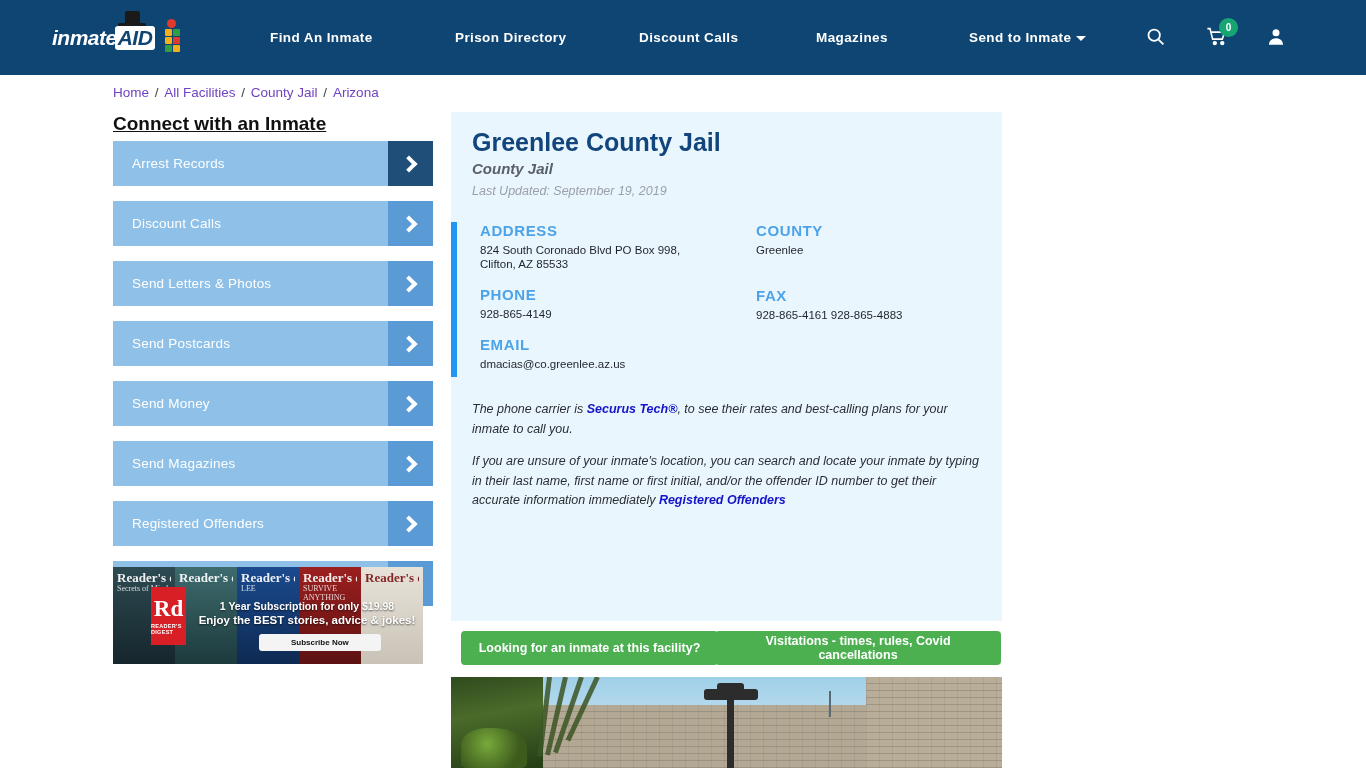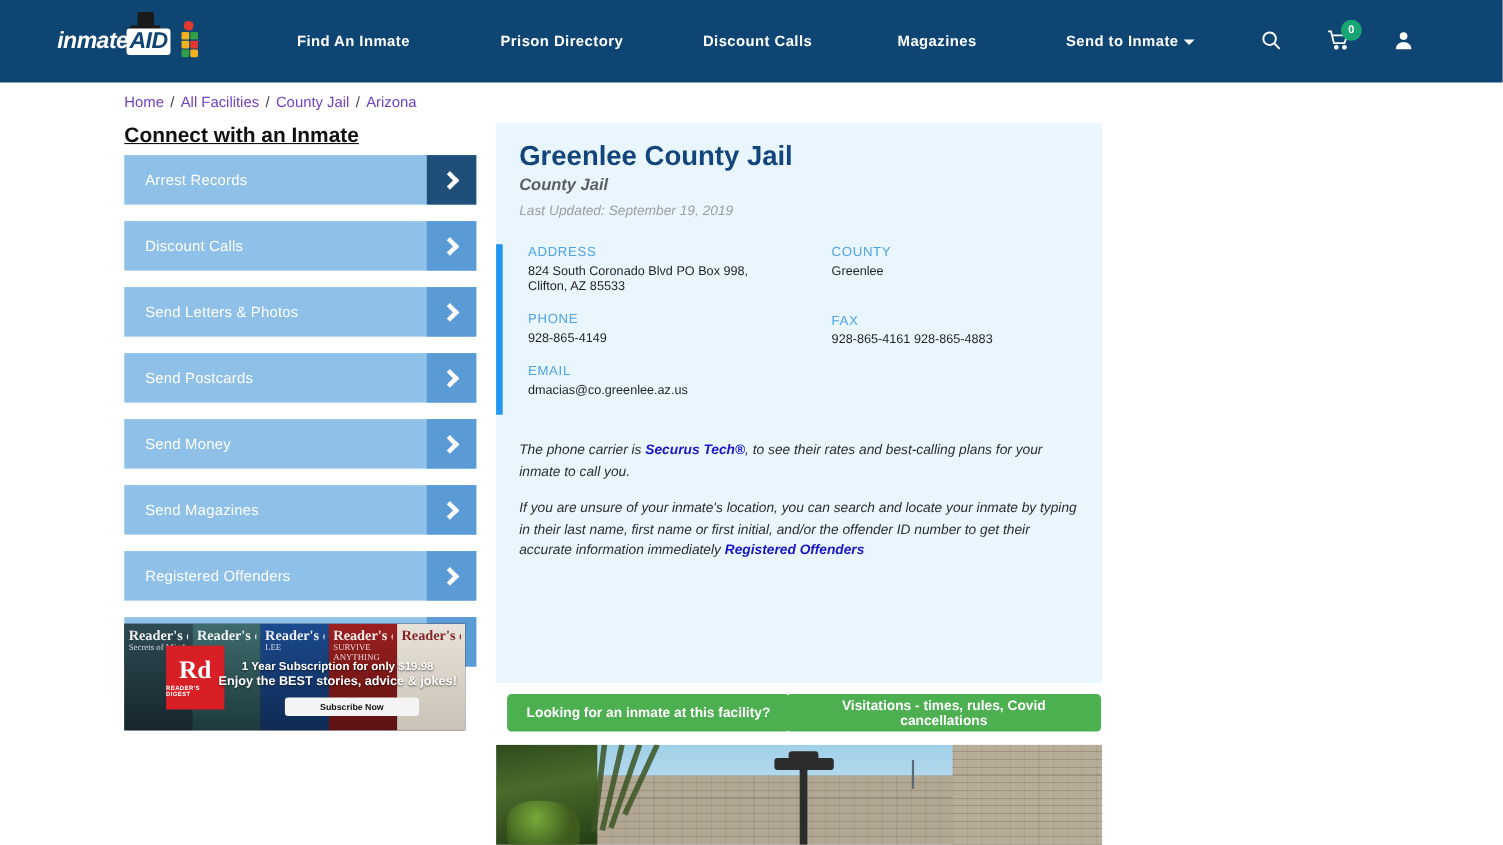--- a/index.html
+++ b/index.html
@@ -143,21 +143,21 @@
     white-space: nowrap; overflow: hidden;
   }
   .s4 .strip-hdr { color: #7a1616; }
   .strip-sub {
     position: absolute; top: 17px; left: 4px;
     color: #fff; font-size: 8px; opacity: .8;
     font-family: "Liberation Serif", serif;
   }
   .rd-logo {
     position: absolute; left: 38px; top: 20px;
-    width: 53px; height: 58px; background: #d81f26;
+    width: 35px; height: 58px; background: #d81f26;
     display: flex; flex-direction: column; align-items: center; justify-content: center;
     color: #fff;
   }
   .rd-logo .rd {
     font-family: "Liberation Serif", serif; font-size: 23px; font-weight: bold; line-height: 1;
   }
   .rd-logo .rd-sub { font-size: 5.5px; font-weight: bold; margin-top: 3px; letter-spacing: .3px; }
   .ad-line1 {
     position: absolute; left: 88px; top: 33px; width: 212px;
     color: #fff; font-size: 10.5px; font-weight: bold; text-align: center;
@@ -197,22 +197,22 @@
     position: absolute; left: 0; top: 110px; width: 551px; height: 155px;
   }
   .info-bar {
     position: absolute; left: 0; top: 0; width: 6px; height: 155px;
     background: #2196f3;
   }
   .info-col-a { position: absolute; left: 29px; top: 0; width: 265px; }
   .info-col-b { position: absolute; left: 305px; top: 0; width: 245px; }
   .fld { margin-bottom: 15px; }
   .fld .k {
-    font-size: 12px; color: #4da3e8; letter-spacing: .6px;
-    text-transform: uppercase; margin-bottom: 4px;
+    font-size: 15px; color: #4da3e8; letter-spacing: .6px;
+    text-transform: uppercase; margin-bottom: 4px; font-weight: bold;
   }
   .fld .v { font-size: 11.5px; color: #1f2328; line-height: 14px; }
 
   .body-text {
     position: absolute; left: 21px; top: 288px; width: 512px;
   }
   .body-text p {
     margin: 0 0 13px 0; font-size: 12.5px; font-style: italic;
     color: #2a2e33; line-height: 19.5px;
   }

